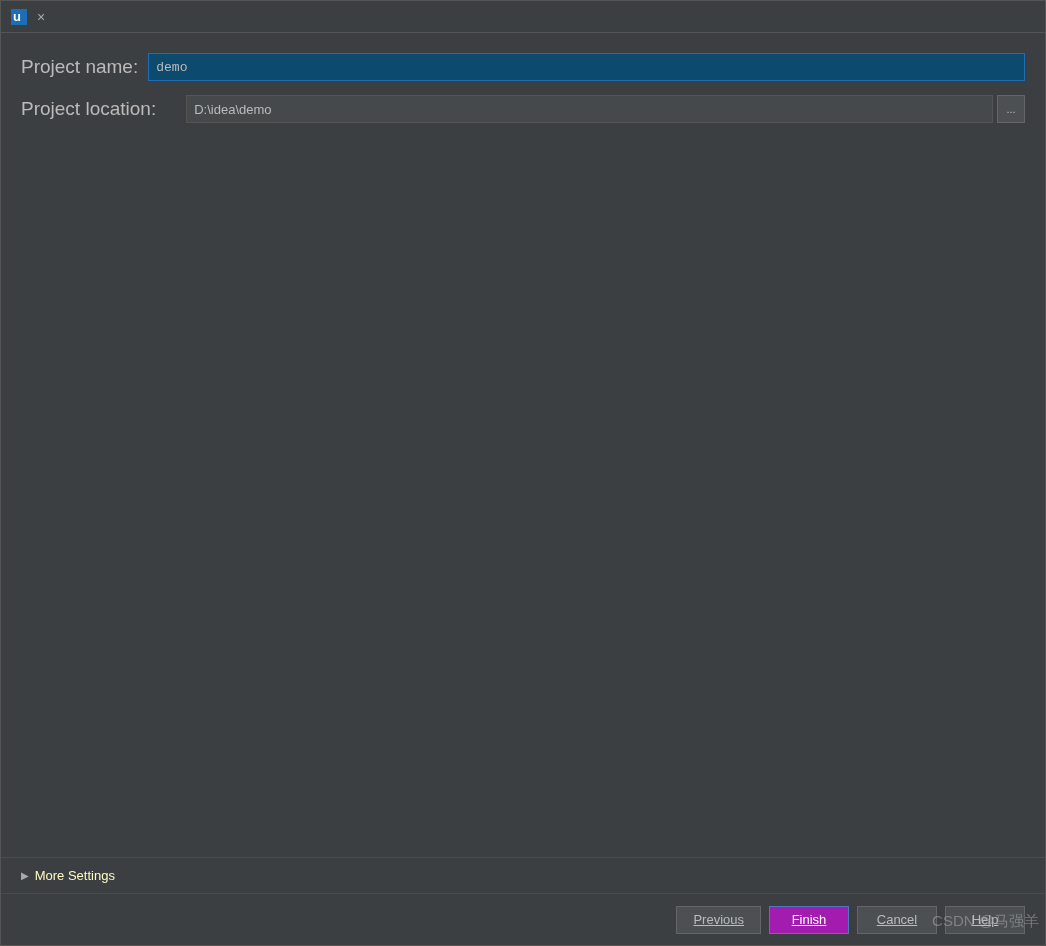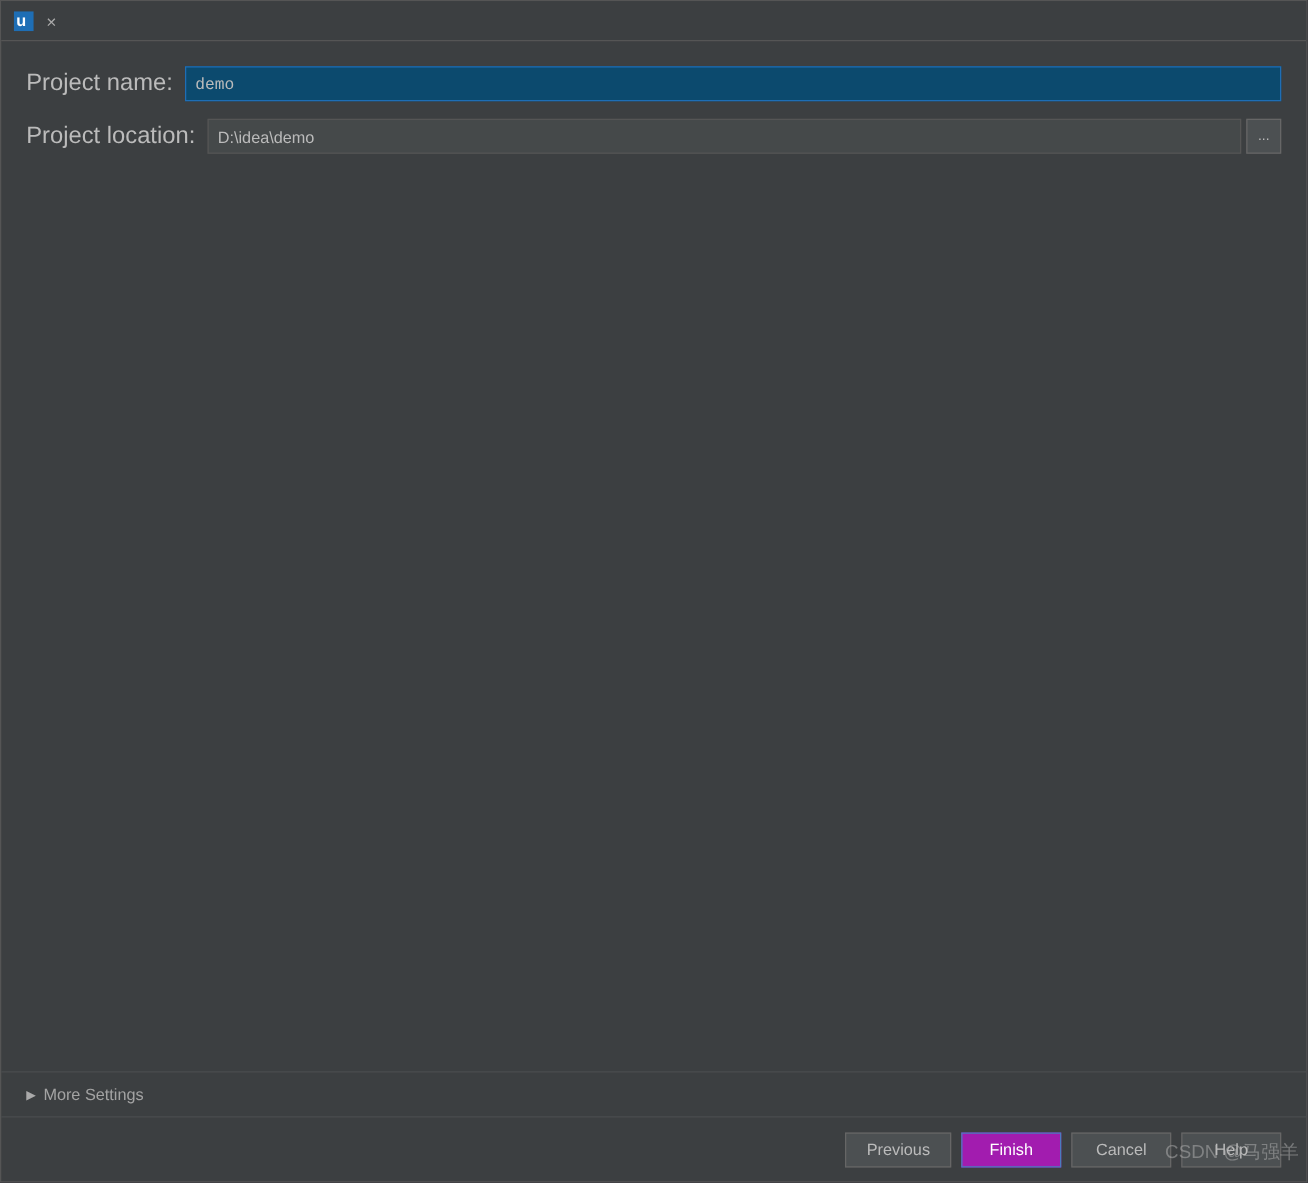--- a/index.html
+++ b/index.html
@@ -105,20 +105,21 @@
 
     .location-input {
       flex: 1;
       background: #45494a;
       border: 1px solid #555;
       color: #bbb;
       padding: 4px 7px;
       outline: none;
       font-size: 13px;
       height: 28px;
+      margin-left: 20px;
     }
 
     .browse-btn {
       width: 28px;
       height: 28px;
       background: #4c5052;
       border: 1px solid #666;
       color: #bbb;
       cursor: pointer;
       display: flex;
@@ -140,21 +141,21 @@
       cursor: pointer;
     }
 
     .more-settings-arrow {
       color: #aaa;
       margin-right: 6px;
       font-size: 10px;
     }
 
     .more-settings-label {
-      color: #a3a3a3;
+      color: #fef9c3;
       font-size: 13px;
     }
 
     .footer {
       display: flex;
       align-items: center;
       justify-content: flex-end;
       padding: 10px 20px;
       border-top: 1px solid #4a4d4f;
       gap: 8px;
@@ -165,20 +166,21 @@
     .btn {
       height: 28px;
       padding: 0 16px;
       border: 1px solid #666;
       cursor: pointer;
       font-size: 13px;
       display: flex;
       align-items: center;
       justify-content: center;
       min-width: 80px;
+      text-decoration: underline;
     }
 
     .btn-default {
       background: #4c5052;
       color: #bbb;
     }
 
     .btn-primary {
       background: #a21caf;
       border-color: #4a7bbf;

